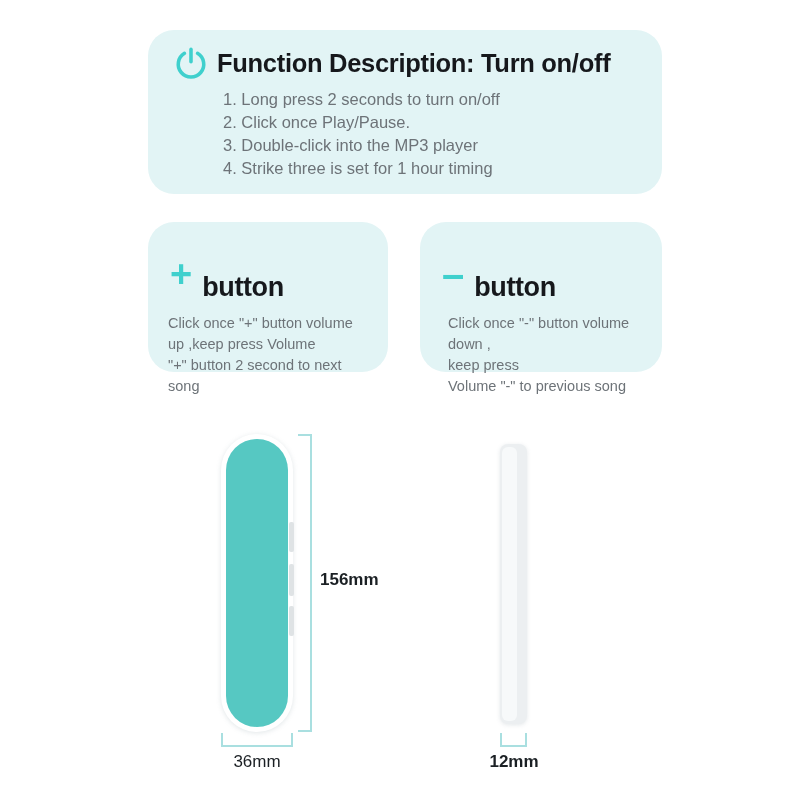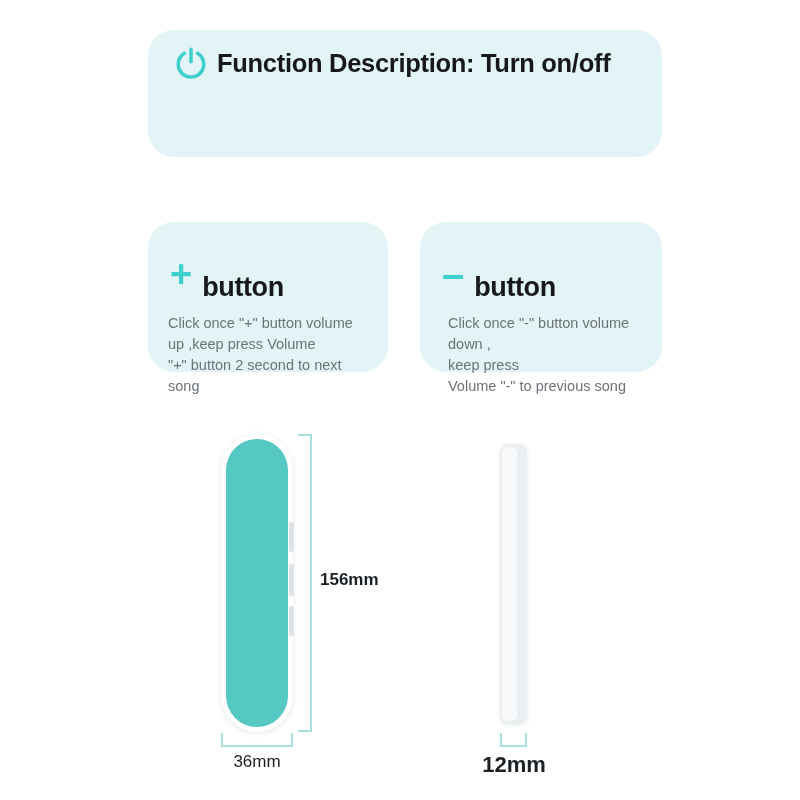--- a/index.html
+++ b/index.html
@@ -21,21 +21,21 @@
     position: absolute;
     background: #e2f4f5;
     border-radius: 26px;
     box-sizing: border-box;
   }
 
   #card-function {
     left: 148px;
     top: 30px;
     width: 514px;
-    height: 127px;
+    height: 164px;
     padding: 16px 22px 0 20px;
   }
 
   .fn-header {
     display: flex;
     align-items: center;
     gap: 9px;
     margin-left: 6px;
   }
 
@@ -212,37 +212,43 @@
   
   #g-d-line   { left: 500px; top: 345px; width: 27px; height: 2px; }
   #g-d-tick-l { left: 500px; top: 333px; width: 2px;  height: 14px; }
   #g-d-tick-r { left: 525px; top: 333px; width: 2px;  height: 14px; }
   #label-depth {
     position: absolute;
     left: 478px;
     top: 352px;
     width: 72px;
     text-align: center;
-    font-size: 22px;
+    font-size: 17px;
     font-weight: bold;
     color: #1b2024;
     white-space: nowrap;
   }
 </style>
 </head>
 <body>
 
 <div class="card" id="card-function">
   <div class="fn-header">
     <svg class="power-icon" viewBox="0 0 40 40">
       <path d="M12.3 8.6 A15 15 0 1 0 27.7 8.6" fill="none" stroke="#3fd0cd" stroke-width="4.2" stroke-linecap="round"></path>
       <line x1="20" y1="4" x2="20" y2="18.5" stroke="#3fd0cd" stroke-width="4.2" stroke-linecap="round"></line>
     </svg>
     <span class="fn-title">Function Description: Turn on/off</span>
   </div>
+  <ul class="fn-list">
+    <li>1. Long press 2 seconds to turn on/off</li>
+    <li>2. Click once Play/Pause.</li>
+    <li>3. Double-click into the MP3 player</li>
+    <li>4. Strike three is set for 1 hour timing</li>
+  </ul>
 </div>
 
 <div class="card" id="card-plus">
   <div class="btn-header">
     <span class="sign plus">+</span>
     <span class="btn-word">button</span>
   </div>
   <div class="btn-desc">Click once "+" button volume
 up ,keep press Volume
  "+" button 2 second to next song</div>

